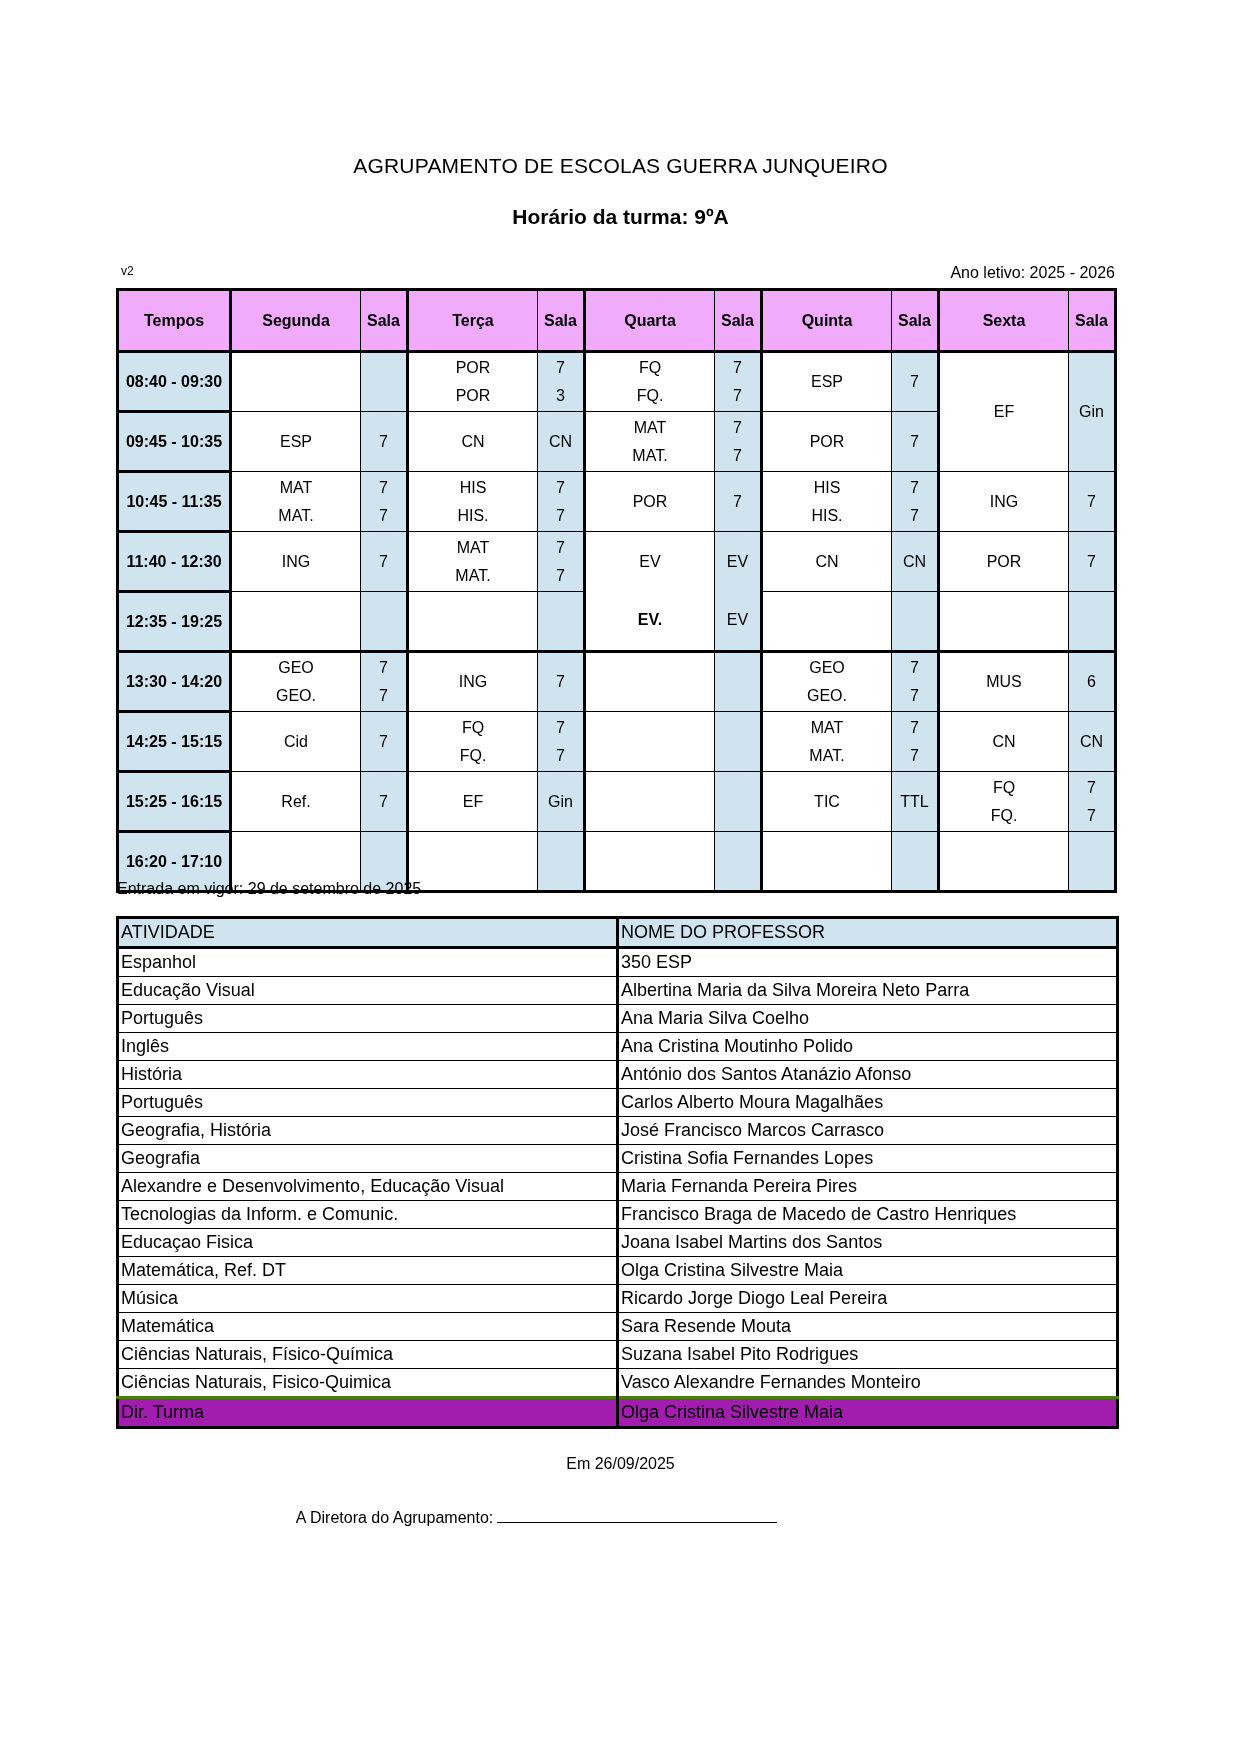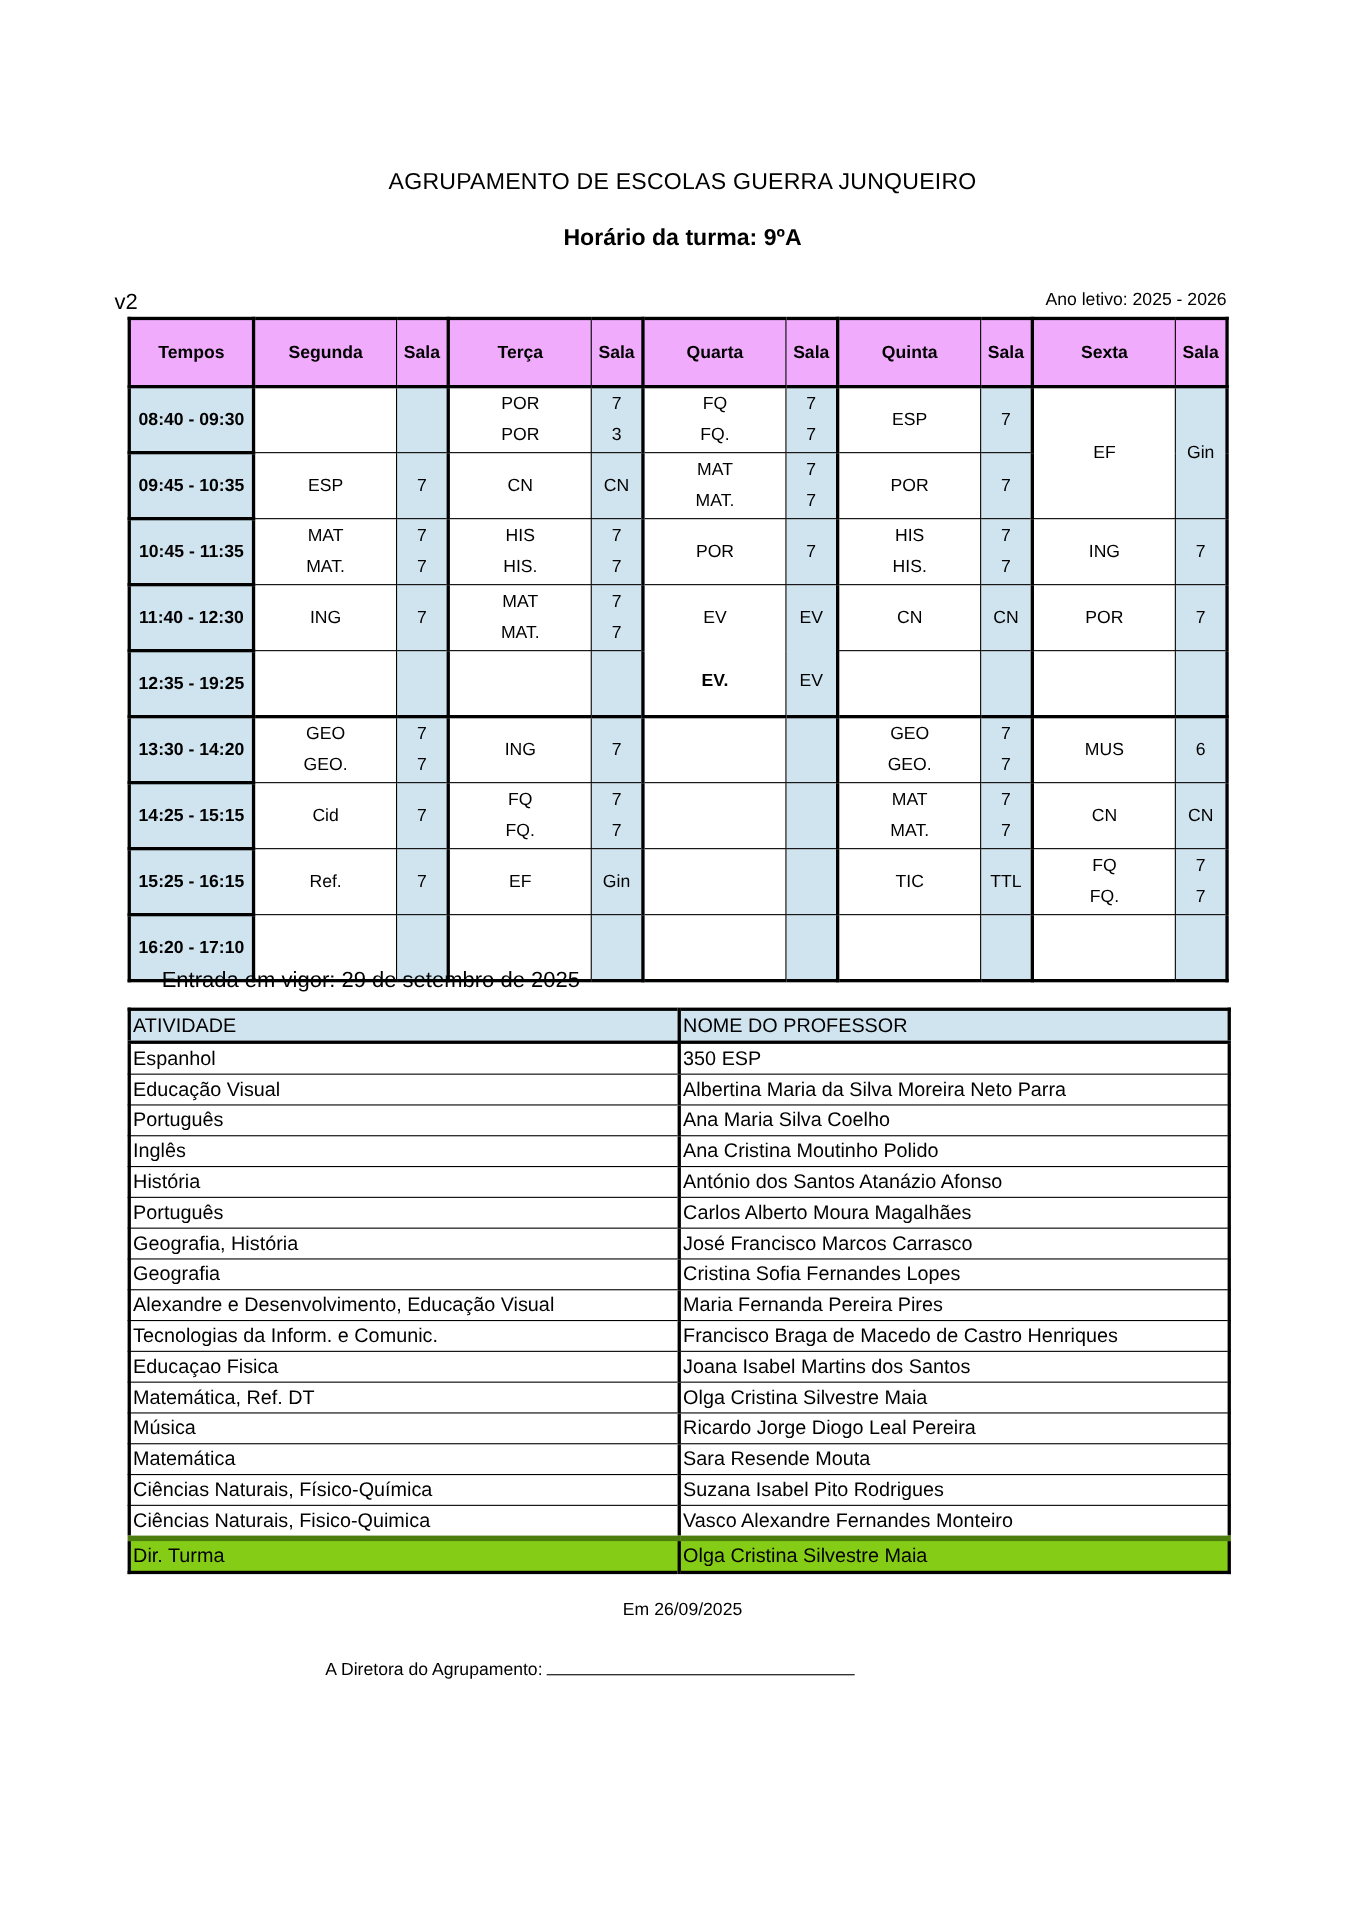--- a/index.html
+++ b/index.html
@@ -1,44 +1,44 @@
 <!DOCTYPE html>
 <html><head>
 <meta charset="utf-8">
 <style>
   html, body { margin: 0; padding: 0; background: #ffffff; }
   body { width: 1241px; height: 1755px; position: relative; overflow: hidden;
          font-family: "Liberation Sans", "DejaVu Sans", sans-serif; color: #000; }
   .abs { position: absolute; }
   .title { top: 154px; left: 0; width: 1241px; text-align: center; font-size: 21px; letter-spacing: 0.2px; }
   .subtitle { top: 205px; left: 0; width: 1241px; text-align: center; font-size: 21px; font-weight: bold; }
-  .version { top: 264px; left: 104px; font-size: 20px; }
+  .version { top: 264px; left: 121px; font-size: 12px; }
   .year { top: 264px; right: 126px; font-size: 16px; }
 
   table.sched { position: absolute; left: 116px; top: 288px; border-collapse: collapse; table-layout: fixed; }
   table.sched td, table.sched th { padding: 0; text-align: center; vertical-align: middle;
       font-size: 16px; border: 1px solid #000; height: 57px; line-height: 28px; }
   table.sched th { height: 59px; font-weight: bold; background: #f0abfc; font-size: 16px; }
   table.sched .time { background: #d0e4ef; font-weight: bold; font-size: 16px; }
   table.sched .room { background: #d0e4ef; }
   table.sched .subj { background: #ffffff; }
   .thick-l { border-left: 3px solid #000 !important; }
   .thick-r { border-right: 3px solid #000 !important; }
   .thick-b { border-bottom: 3px solid #000 !important; }
   .thick-t { border-top: 3px solid #000 !important; }
   .cell-line { display: block; }
 
-  .vigor { top: 880px; left: 117px; font-size: 20px; padding-left: 30px; }
+  .vigor { top: 880px; left: 117px; font-size: 16px; }
 
   table.teachers { position: absolute; left: 116px; top: 916px; width: 1000px; border-collapse: collapse; table-layout: fixed;
       border: 3px solid #000; }
   table.teachers td { font-size: 18px; border: 1px solid #000; height: 27px; padding: 0 2px; line-height: 27px;
       white-space: nowrap; overflow: hidden; text-align: left; }
   table.teachers tr.head td { background: #d0e4ef; border-bottom: 3px solid #000; }
-  table.teachers tr.dir td { background: #84cc16; border-top: 5px solid #4d7c0f; }
+  table.teachers tr.dir td { background: #a21caf; border-top: 3px solid #4d7c0f; }
   table.teachers td.c1 { border-right: 3px solid #000; }
 
   .date { top: 1455px; left: 0; width: 1241px; text-align: center; font-size: 16px; }
   .sign { top: 1508px; left: 0; width: 1073px; text-align: center; font-size: 16px; }
   .sign-line { display: inline-block; width: 280px; border-bottom: 1px solid #000; height: 14px; vertical-align: baseline; margin-left: 4px; }
 </style>
 </head>
 <body>
 
 <div class="abs title">AGRUPAMENTO DE ESCOLAS GUERRA JUNQUEIRO</div>

